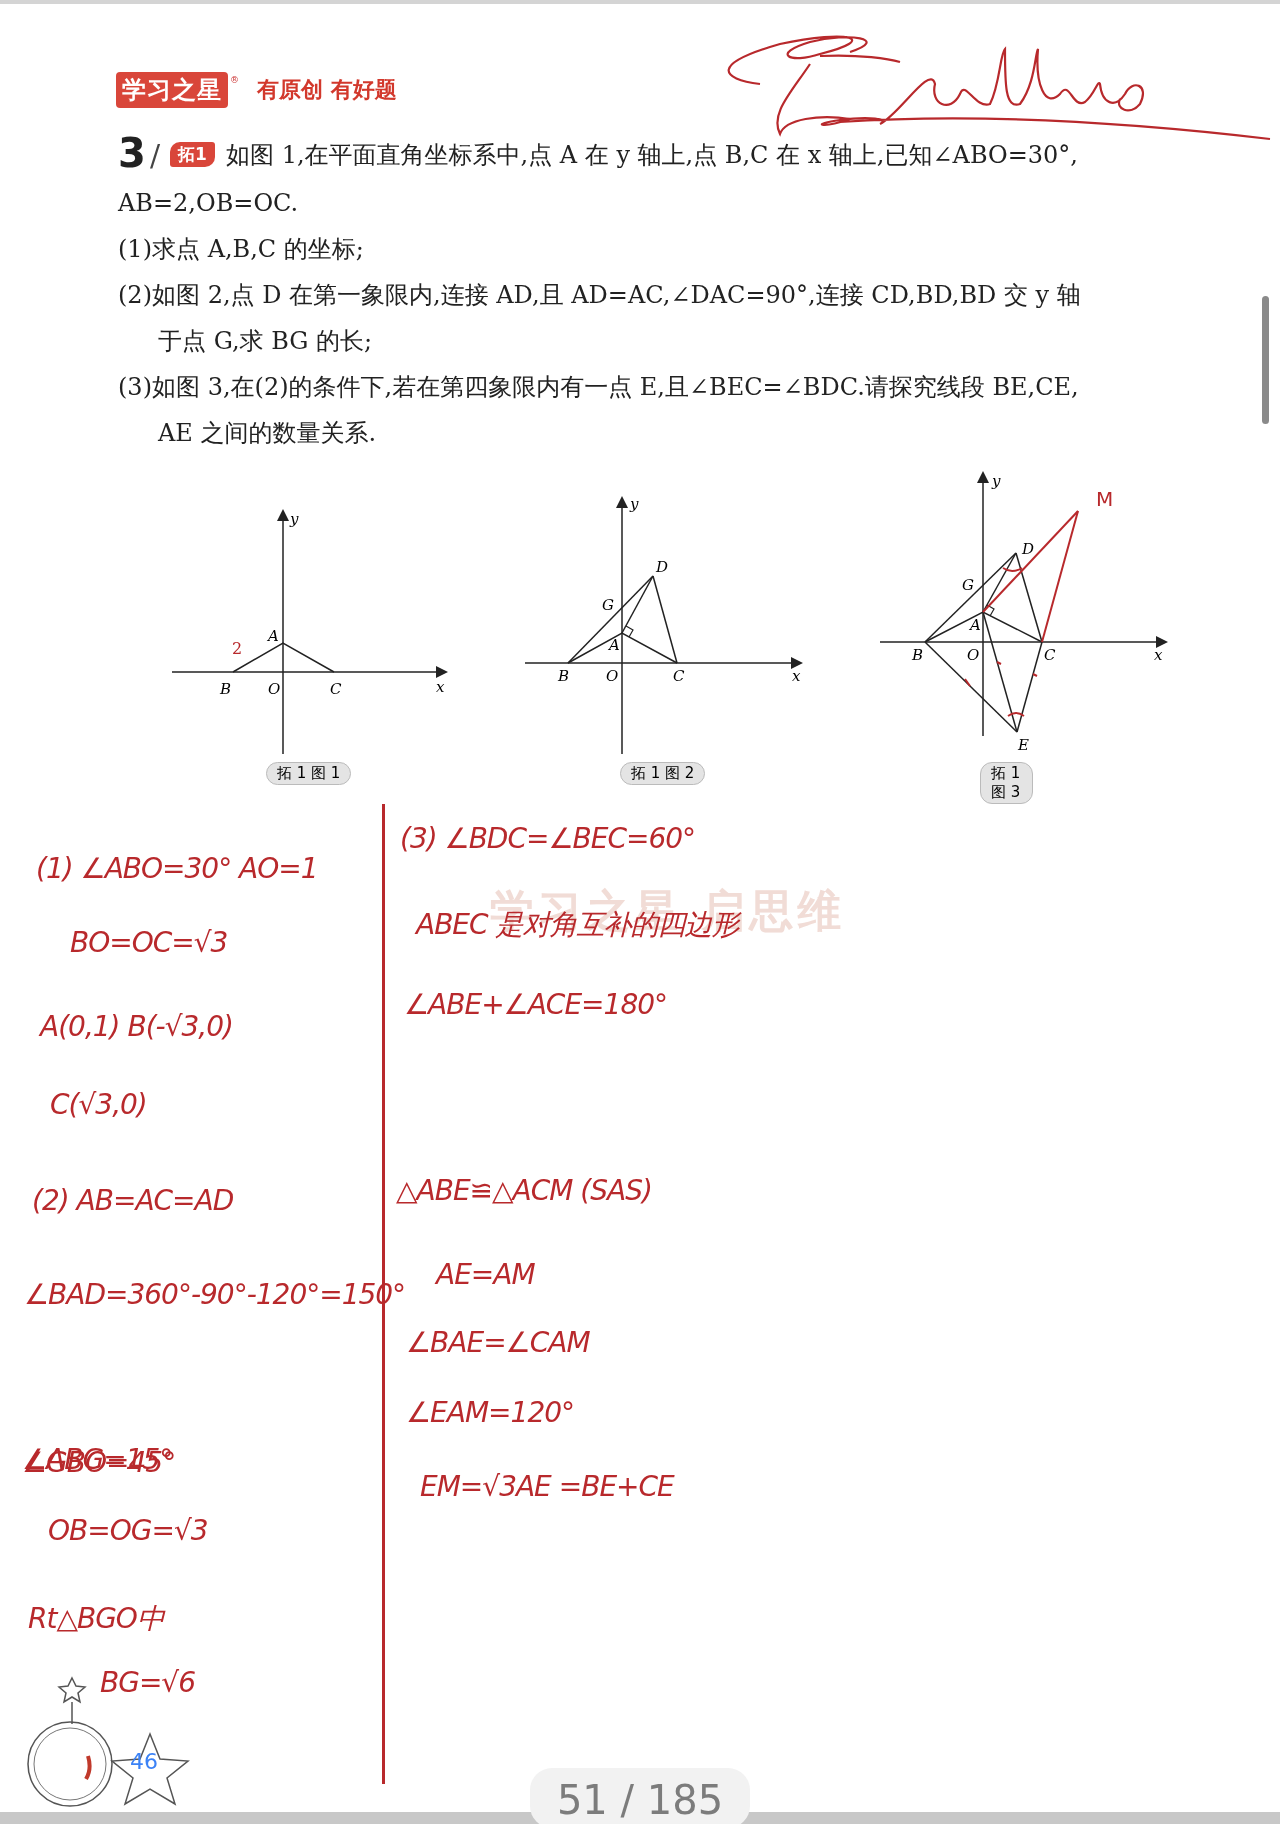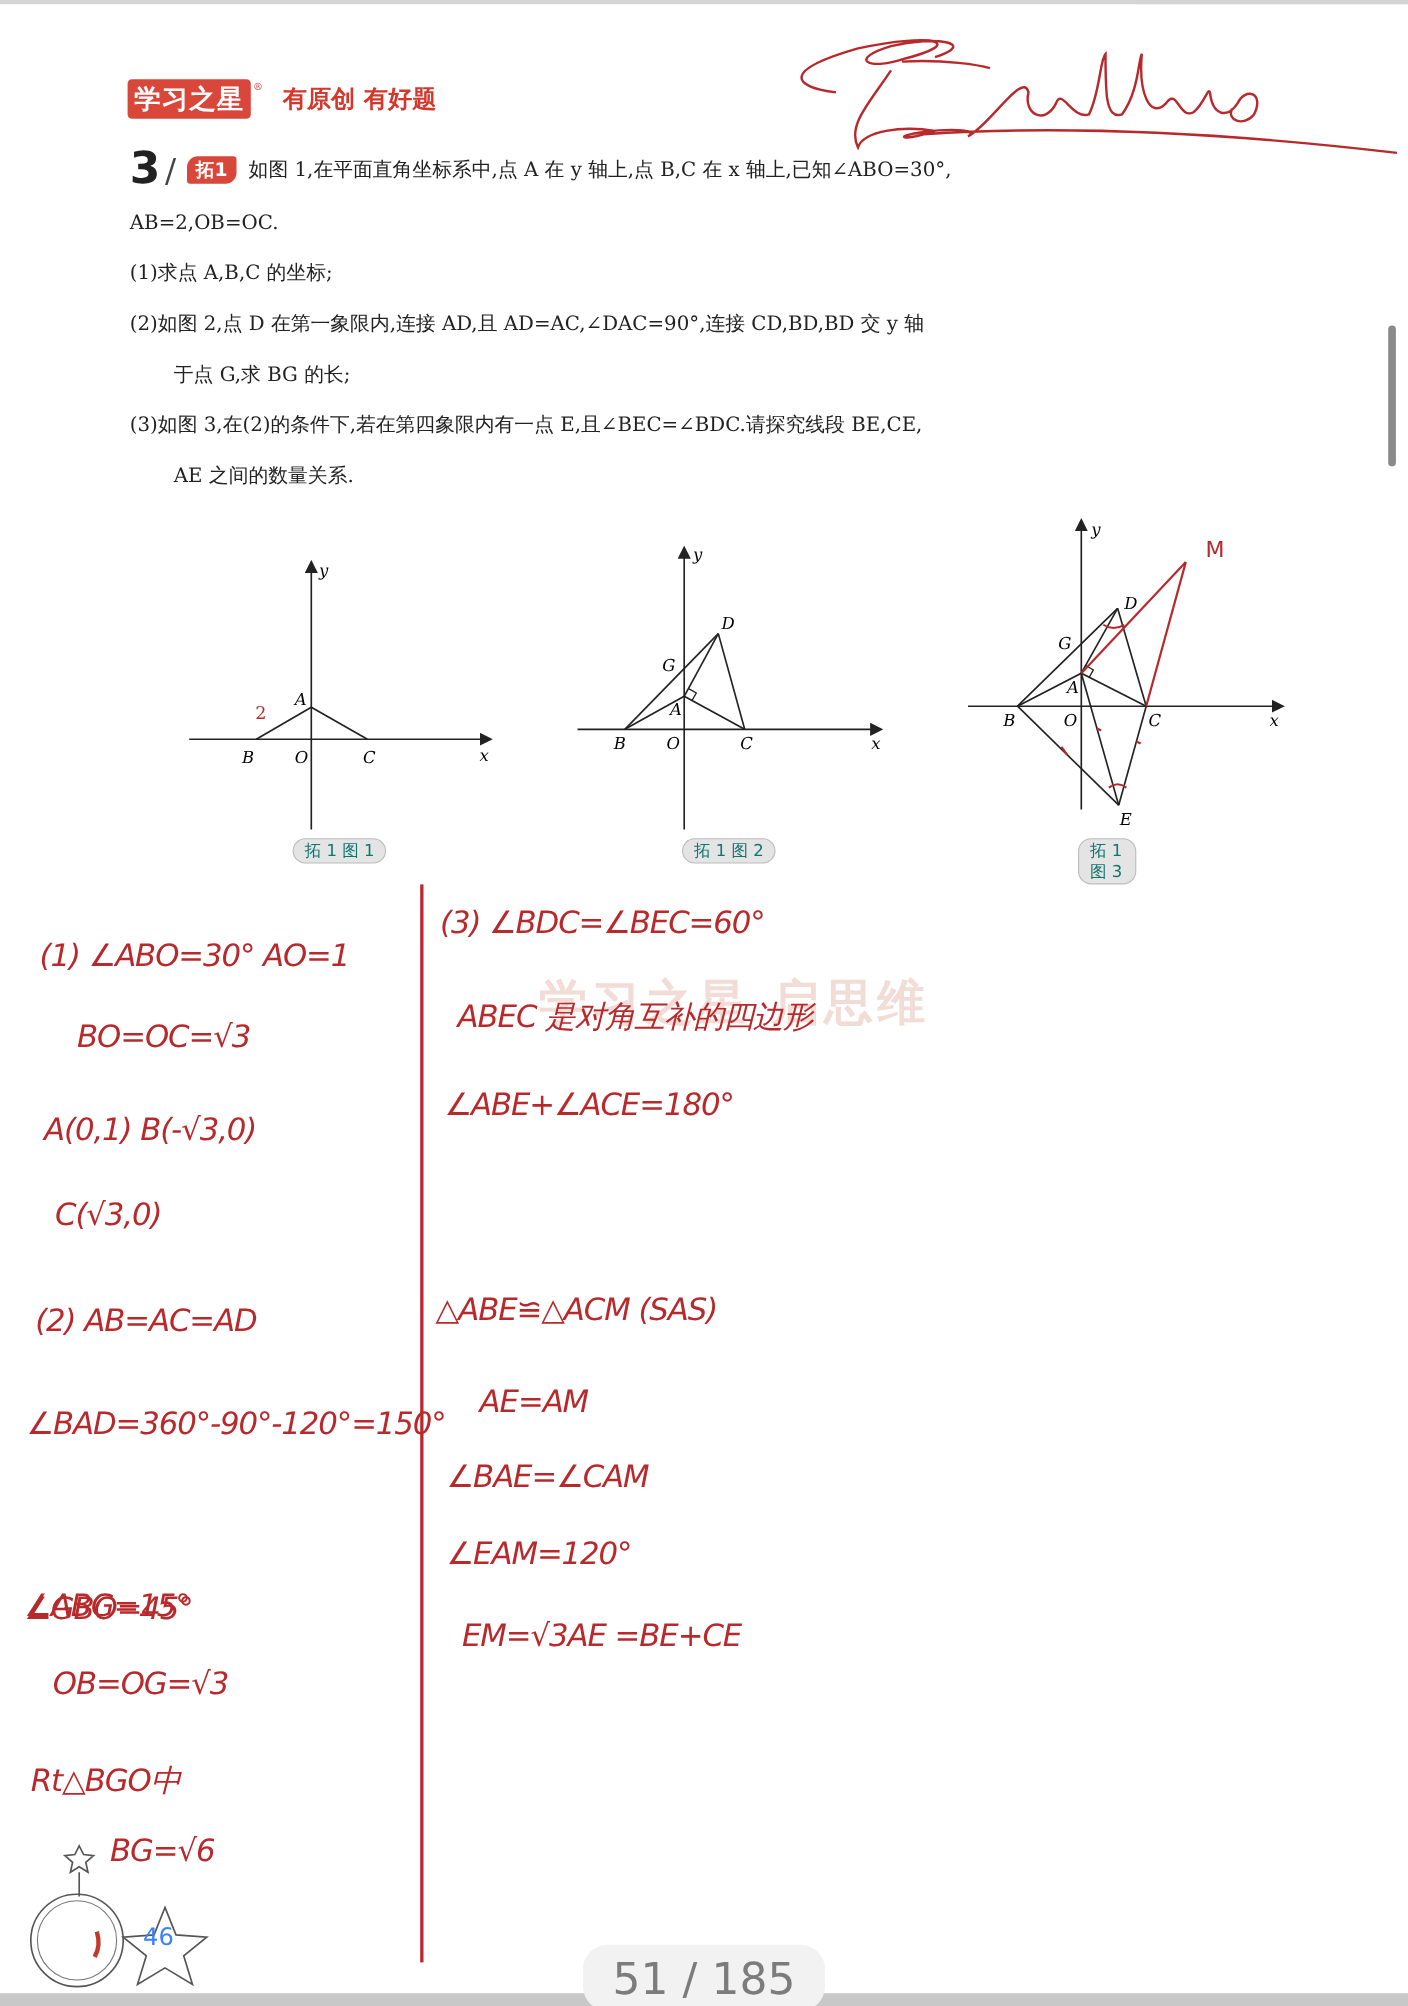--- a/index.html
+++ b/index.html
@@ -3,26 +3,26 @@
 <meta charset="utf-8">
 <style>
   html,body{margin:0;padding:0;}
   body{width:1280px;height:1824px;position:relative;overflow:hidden;background:#fff;font-family:"DejaVu Serif","Liberation Serif",serif;color:#222;}
   .topbar{position:absolute;left:0;top:0;width:1280px;height:4px;background:#d4d4d4;}
   .page{position:absolute;left:0;top:4px;width:1033px;height:1800px;background:#fff;}
   .brand{position:absolute;left:116px;top:68px;display:flex;align-items:center;gap:10px;}
   .brand-logo{background:#d9463a;color:#fff;font-family:"DejaVu Sans",sans-serif;font-weight:bold;font-size:24px;padding:2px 6px;border-radius:4px;letter-spacing:1px;}
   .brand-reg{font-size:9px;color:#c33;position:relative;top:-10px;left:-8px;}
   .brand-slogan{color:#d2382c;font-family:"DejaVu Sans",sans-serif;font-weight:bold;font-size:22px;}
-  .q-line{position:absolute;left:118px;font-size:18px;line-height:30px;white-space:nowrap;}
+  .q-line{position:absolute;left:118px;font-size:24px;line-height:30px;white-space:nowrap;}
   .q-num{position:absolute;left:118px;top:126px;font-family:"DejaVu Sans",sans-serif;font-weight:bold;font-size:40px;color:#222;}
   .q-slash{position:absolute;left:150px;top:134px;font-size:30px;color:#444;}
   .q-tag{position:absolute;left:170px;top:138px;background:#d9463a;color:#fff;font-family:"DejaVu Sans",sans-serif;font-size:17px;font-weight:bold;padding:1px 8px;border-radius:10px 3px 10px 3px;}
   .fig{position:absolute;}
-  .fig-cap{position:absolute;background:#e4e4e4;border:1px solid #bbb;border-radius:12px;font-family:"DejaVu Sans",sans-serif;font-size:15px;padding:1px 10px;color:#0f766e;}
+  .fig-cap{position:absolute;background:#e4e4e4;border:1px solid #bbb;border-radius:12px;font-family:"DejaVu Sans",sans-serif;font-size:15px;padding:1px 10px;color:#000000;}
   .hw{position:absolute;color:#b8292c;font-family:"DejaVu Sans",sans-serif;font-size:28px;white-space:nowrap;font-style:italic;letter-spacing:-1px;}
   .divider{position:absolute;left:382px;top:800px;width:3px;height:980px;background:#b8292c;}
   .watermark{position:absolute;left:490px;top:878px;font-family:"DejaVu Sans",sans-serif;font-size:44px;font-weight:bold;color:#f1dcd6;letter-spacing:4px;}
   .scroll-thumb{position:absolute;left:1262px;top:292px;width:7px;height:128px;background:#8a8a8a;border-radius:4px;}
   .pager{position:absolute;left:530px;top:1768px;width:220px;height:60px;background:#f2f2f2;border-radius:22px;text-align:center;font-family:"DejaVu Sans",sans-serif;font-size:40px;color:#7c7c7c;line-height:64px;}
   .bottombar{position:absolute;left:0;top:1812px;width:1280px;height:12px;background:#c8c8c8;}
   .page-num{position:absolute;left:130px;top:1745px;font-family:"DejaVu Sans",sans-serif;font-size:22px;color:#3b82f6;}
 </style>
 </head>
 <body>

